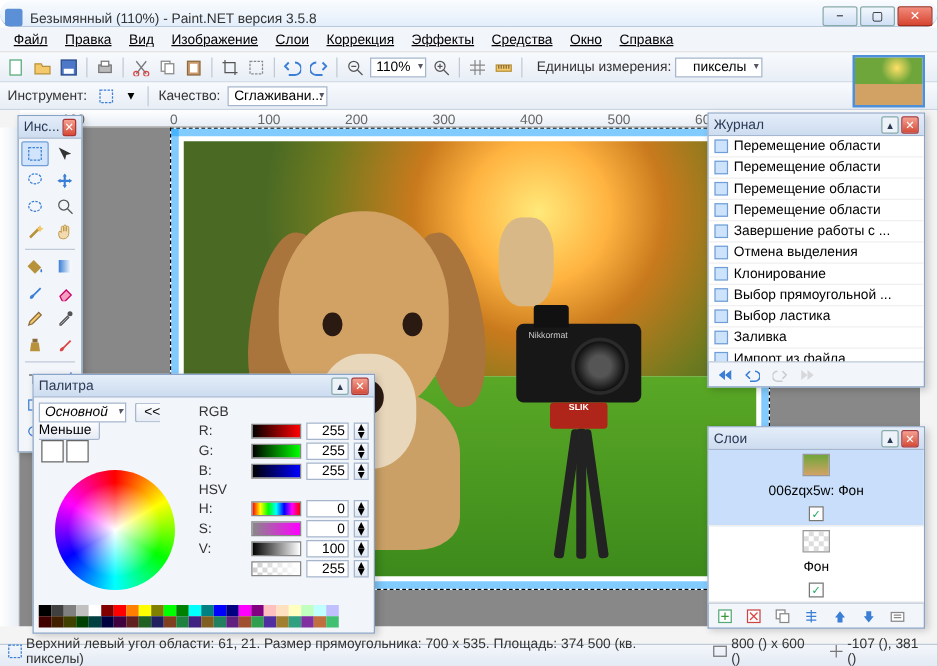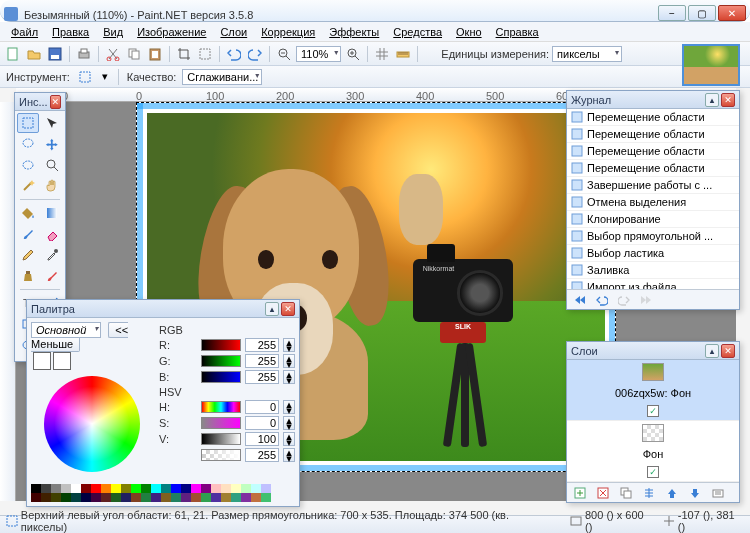--- a/index.html
+++ b/index.html
@@ -14,26 +14,26 @@
 .win-min { background: linear-gradient(#f2f7fd,#d0e0f5); }
 .win-max { background: linear-gradient(#f2f7fd,#d0e0f5); }
 .win-close { background: linear-gradient(#f28a7a,#d64530); color: #fff; border-color: #a02d1e; }
 
 
 .menubar { height: 20px; display: flex; align-items: center; padding: 0 4px; background: #f2f5fa; border-bottom: 1px solid #ddd; }
 .menubar .menu-item { padding: 2px 7px; cursor: default; }
 .menubar .u { text-decoration: underline; }
 
 
-.toolbar { height: 24px; background: linear-gradient(#f8fafd,#e8eef6); border-bottom: 1px solid #c9d4e2; display: flex; align-items: center; padding: 0 4px; gap: 3px; }
+.toolbar { height: 24px; background: linear-gradient(#f8fafd,#e8eef6); border-bottom: 1px solid #c9d4e2; display: flex; align-items: center; padding: 0 4px; gap: 3px; text-align: right; }
 .tb-btn { width: 18px; height: 18px; display: flex; align-items: center; justify-content: center; border-radius: 2px; }
 .tb-sep { width: 1px; height: 16px; background: #c0cad6; margin: 0 2px; }
 .zoom-box { border: 1px solid #a4b5cc; background: #fff; padding: 1px 12px 1px 4px; position: relative; }
 .zoom-box::after { content: "▾"; position: absolute; right: 2px; top: 1px; font-size: 8px; color: #556; }
-.units-label { color: #333; margin-left: 18px; }
+.units-label { color: #333; margin-left: 6px; }
 
 
 .toolbar2 { height: 22px; background: linear-gradient(#f8fafd,#e8eef6); border-bottom: 1px solid #c9d4e2; display: flex; align-items: center; padding: 0 6px; gap: 6px; }
 .tb-label { color: #333; }
 .tb-combo { border: 1px solid #a4b5cc; background: #fff; padding: 1px 14px 1px 4px; position: relative; white-space: nowrap; overflow: hidden; }
 .tb-combo::after { content: "▾"; position: absolute; right: 2px; top: 1px; font-size: 8px; color: #556; }
 
 
 .workspace { position: absolute; top: 88px; left: 0; right: 0; bottom: 18px; background: #f4f4f4; }
 .ruler-h { position: absolute; top: 0; left: 16px; right: 14px; height: 14px; background: linear-gradient(#fff,#e8eef6); border-bottom: 1px solid #aaa; font-size: 8px; color: #666; overflow: hidden; }

